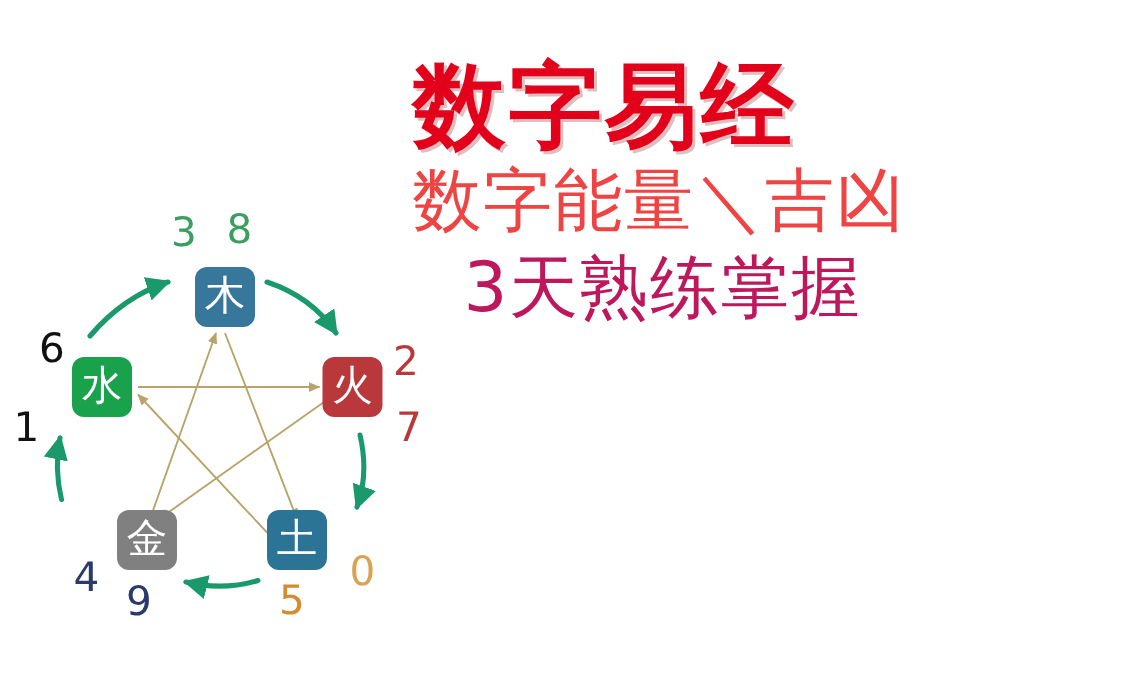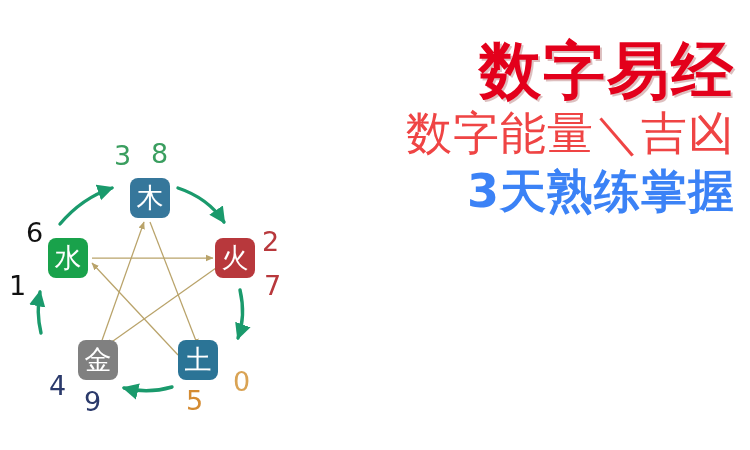--- a/index.html
+++ b/index.html
@@ -19,21 +19,21 @@
     height: 450px;
     background: #ffffff;
   }
 
   
   .text-block {
     position: absolute;
     left: 275px;
     top: 38px;
     width: 460px;
-    text-align: right;
+    text-align: left;
   }
   .poster-title {
     font-family: "DejaVu Sans", "Liberation Sans", sans-serif;
     font-weight: bold;
     font-size: 62px;
     line-height: 1.05;
     letter-spacing: 2px;
     margin: 0 0 2px 0;
     white-space: nowrap;
     text-shadow: 2px 2px 0 rgba(120,0,0,0.25);
@@ -130,16 +130,16 @@
     <div class="num" style="left: 233px; top: 218px; color: rgb(217, 163, 84);">0</div>
     <div class="num" style="left: 49px; top: 222px; color: rgb(43, 58, 107);">4</div>
     <div class="num" style="left: 84px; top: 238px; color: rgb(43, 58, 107);">9</div>
     <div class="num" style="left: 26px; top: 69px; color: rgb(17, 17, 17);">6</div>
     <div class="num" style="left: 9px; top: 122px; color: rgb(17, 17, 17);">1</div>
   </div>
 
   <div class="text-block">
     <div class="poster-title" style="color: rgb(227, 0, 27);">数字易经</div>
     <div class="poster-sub line1" style="color: #ef4444;">数字能量＼吉凶</div>
-    <div class="poster-sub line2" style="color: #3b82f6; font-weight: bold;">3天熟练掌握</div>
+    <div class="poster-sub line2" style="color: #be185d;">3天熟练掌握</div>
   </div>
 
 </div>
 
 </body></html>

